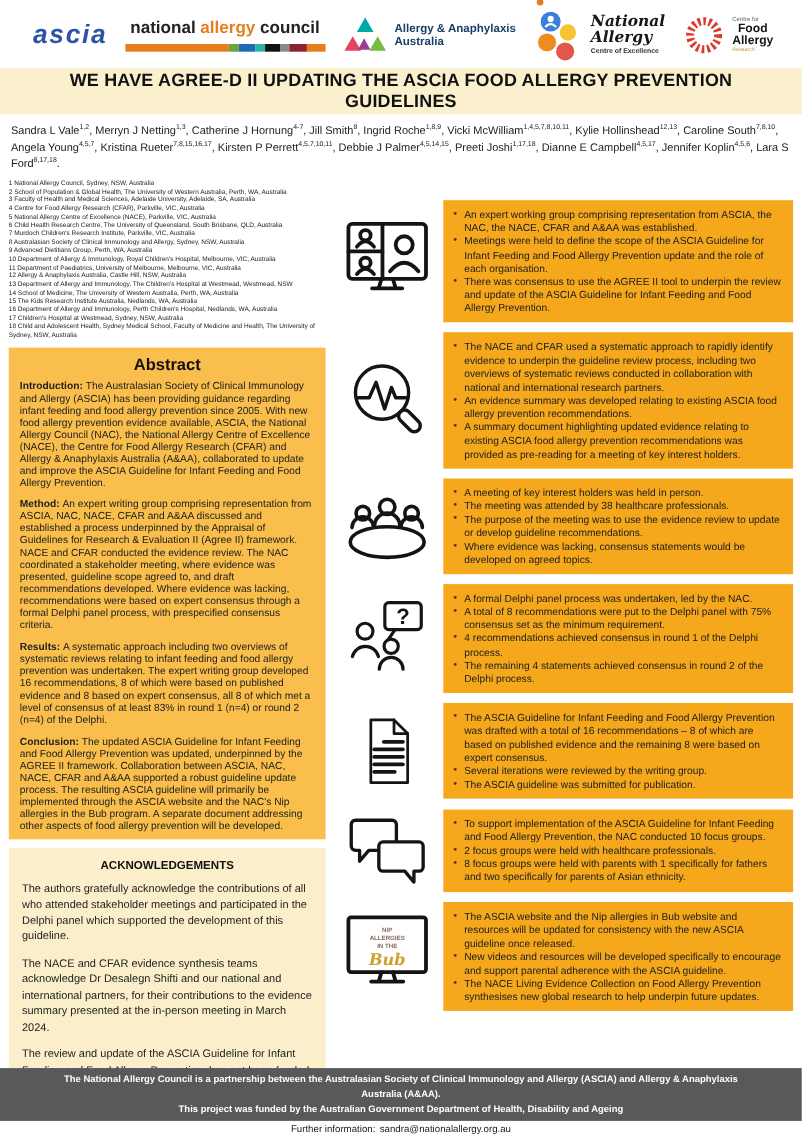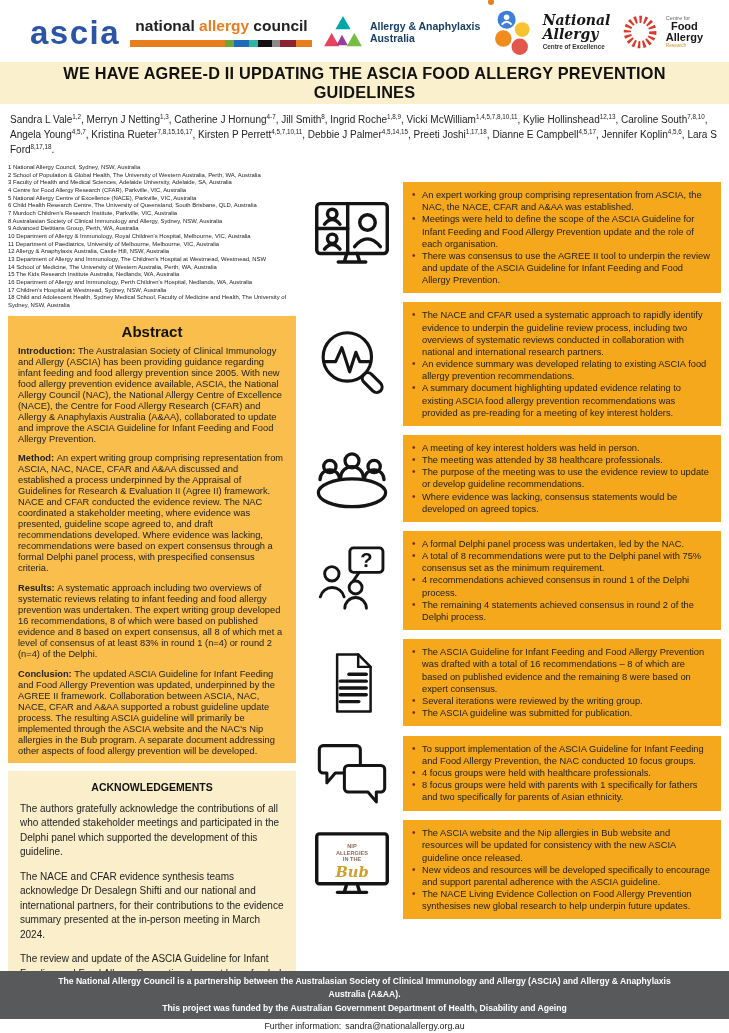--- a/index.html
+++ b/index.html
@@ -5,21 +5,21 @@
   html,body{margin:0;padding:0;background:#fff;}
   *{box-sizing:border-box;}
   .page{
     width:729px;height:1033px;overflow:hidden;position:relative;
     font-family:"Liberation Sans",sans-serif;color:#1c1c1c;
     display:flex;flex-direction:column;background:#fff;
   }
   
   .header{height:62px;flex:none;display:flex;align-items:center;justify-content:space-between;padding:4px 26px 2px 30px;}
   .logo{display:flex;align-items:center;gap:6px;}
-  .ascia{font-size:33px;font-weight:bold;color:var(--ascia-blue,#2B55A4);letter-spacing:1.5px;position:relative;line-height:1;}
+  .ascia{font-size:24px;font-weight:bold;color:var(--ascia-blue,#2B55A4);letter-spacing:1.5px;position:relative;line-height:1;font-style:italic;}
   .ascia-dot{position:absolute;width:6px;height:6px;border-radius:50%;background:var(--accent-orange,#E87D1E);top:-1px;left:67%;}
   .nac-logo{display:flex;flex-direction:column;width:182px;gap:5px;}
   .nac-words{font-size:15.5px;font-weight:bold;color:#222;text-align:center;white-space:nowrap;}
   .nac-words .org{color:var(--accent-orange,#E87D1E);}
   .nac-bar{display:flex;height:7px;width:100%;}
   .nac-bar span{height:100%;display:block;}
   .aaa-logo{display:flex;align-items:center;gap:7px;}
   .aaa-text{font-size:10.5px;font-weight:bold;color:#173F66;line-height:1.15;}
   .nace-logo{display:flex;align-items:center;gap:6px;}
   .nace-script{font-family:"DejaVu Serif",serif;font-style:italic;font-weight:bold;font-size:14px;line-height:0.95;color:#161616;}
@@ -282,21 +282,21 @@
         <div class="row">
           <div class="icon-cell">
   <svg viewBox="0 0 100 100" width="76" height="76" class="lineicon" aria-hidden="true">
     <path d="M12,14 h44 a5,5 0 0 1 5,5 v26 a5,5 0 0 1 -5,5 h-28 l-11,13 v-13 h-5 a5,5 0 0 1 -5,-5 v-26 a5,5 0 0 1 5,-5 z"></path>
     <path fill="#fff" d="M45,40 h43 a5,5 0 0 1 5,5 v25 a5,5 0 0 1 -5,5 h-6 v13 l-11,-13 h-26 a5,5 0 0 1 -5,-5 v-25 a5,5 0 0 1 5,-5 z"></path>
   </svg>
 </div>
           <div class="bullet-box">
             <ul>
               <li>To support implementation of the ASCIA Guideline for Infant Feeding and Food Allergy Prevention, the NAC conducted 10 focus groups.</li>
-              <li>4 focus groups were held with healthcare professionals.</li>
+              <li>2 focus groups were held with healthcare professionals.</li>
               <li>8 focus groups were held with parents with 1 specifically for fathers and two specifically for parents of Asian ethnicity.</li>
             </ul>
           </div>
         </div>
         <div class="row">
           <div class="icon-cell">
   <svg viewBox="0 0 100 100" width="86" height="86" class="lineicon" aria-hidden="true">
     <rect x="9" y="8" width="82" height="58" rx="3" fill="#fff"></rect>
     <g stroke="none" fill="#8a6a5a" font-family="Liberation Sans, sans-serif" font-weight="bold" text-anchor="middle">
       <text x="50" y="24" font-size="6.5">NIP</text>

